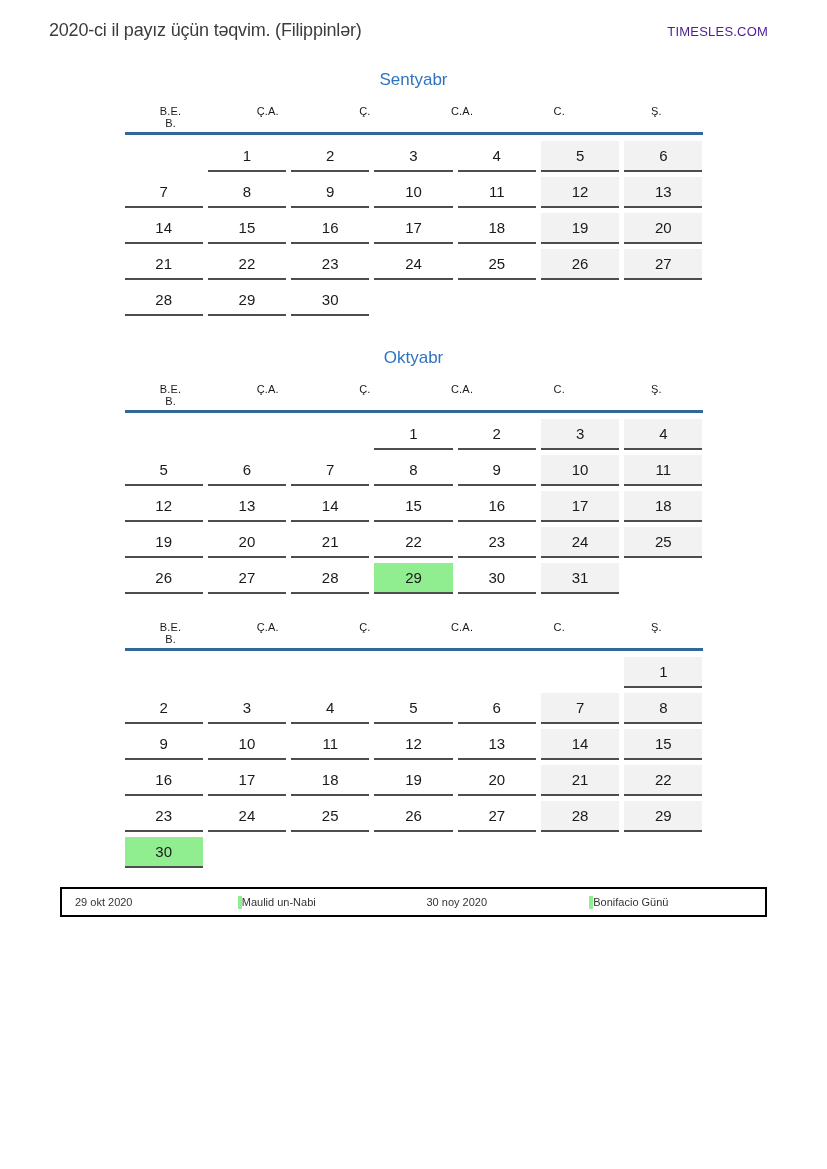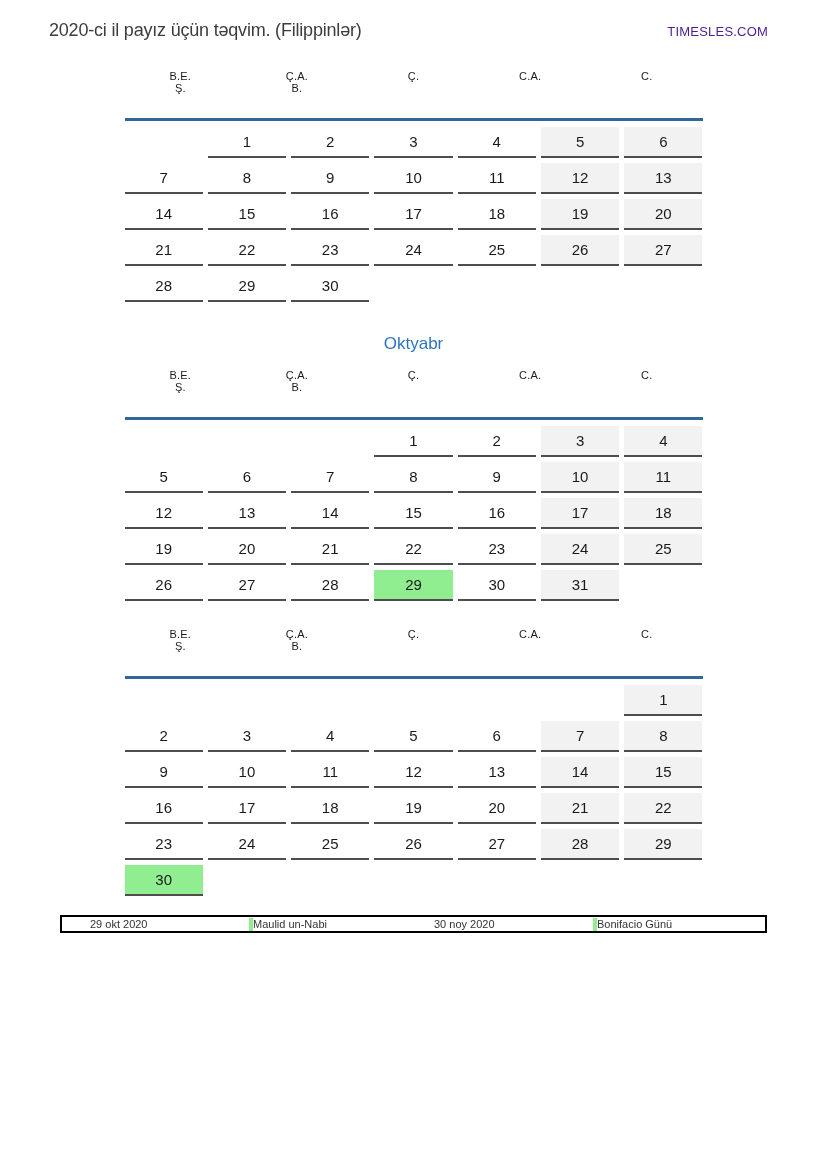--- a/index.html
+++ b/index.html
@@ -41,24 +41,24 @@
   .month-nov { margin-top: 27px; }
   .month-title {
     text-align: center;
     font-size: 17px;
     font-weight: 500;
     color: #2E74C0;
     margin-bottom: 15px;
   }
   .weekday-row {
     display: grid;
-    grid-template-columns: repeat(5, 1fr);
+    grid-template-columns: repeat(6, 1fr);
     column-gap: 5px;
     border-bottom: 3px solid #336699;
-    padding-bottom: 24px;
+    padding-bottom: 3px;
   }
   .weekday {
     text-align: center;
     font-size: 11px;
     color: #1a1a1a;
     letter-spacing: 0.2px;
   }
   .weeks {
     display: grid;
     grid-template-columns: repeat(7, 1fr);
@@ -76,27 +76,26 @@
     background: #ffffff;
   }
   .cell.empty {
     border-bottom: none;
     background: transparent;
   }
   .cell.weekend { background: #F2F2F2; }
   .cell.holiday { background: #90EE90; }
   .legend {
     width: 707px;
-    height: 18px;
+    height: 30px;
     margin: 19px auto 0 auto;
     border: 2px solid #000000;
     display: grid;
     grid-template-columns: repeat(4, 1fr);
     align-items: center;
-    padding-left: 15px;
   }
   .legend-date {
     font-size: 11px;
     color: #333333;
     padding-left: 13px;
   }
   .legend-holiday {
     display: flex;
     align-items: center;
     font-size: 11px;
@@ -111,20 +110,21 @@
 </style>
 </head>
 <body>
 
 <div class="header">
   <h1 class="page-title">2020-ci il payız üçün təqvim. (Filippinlər)</h1>
   <a class="site-link">TIMESLES.COM</a>
 </div>
 
 <div class="month month-sep">
+  <h2 class="month-title">Sentyabr</h2>
   <div class="weekday-row">
       <div class="weekday">B.E.</div>
       <div class="weekday">Ç.A.</div>
       <div class="weekday">Ç.</div>
       <div class="weekday">C.A.</div>
       <div class="weekday">C.</div>
       <div class="weekday">Ş.</div>
       <div class="weekday">B.</div>
     </div>
   <div class="weeks">

